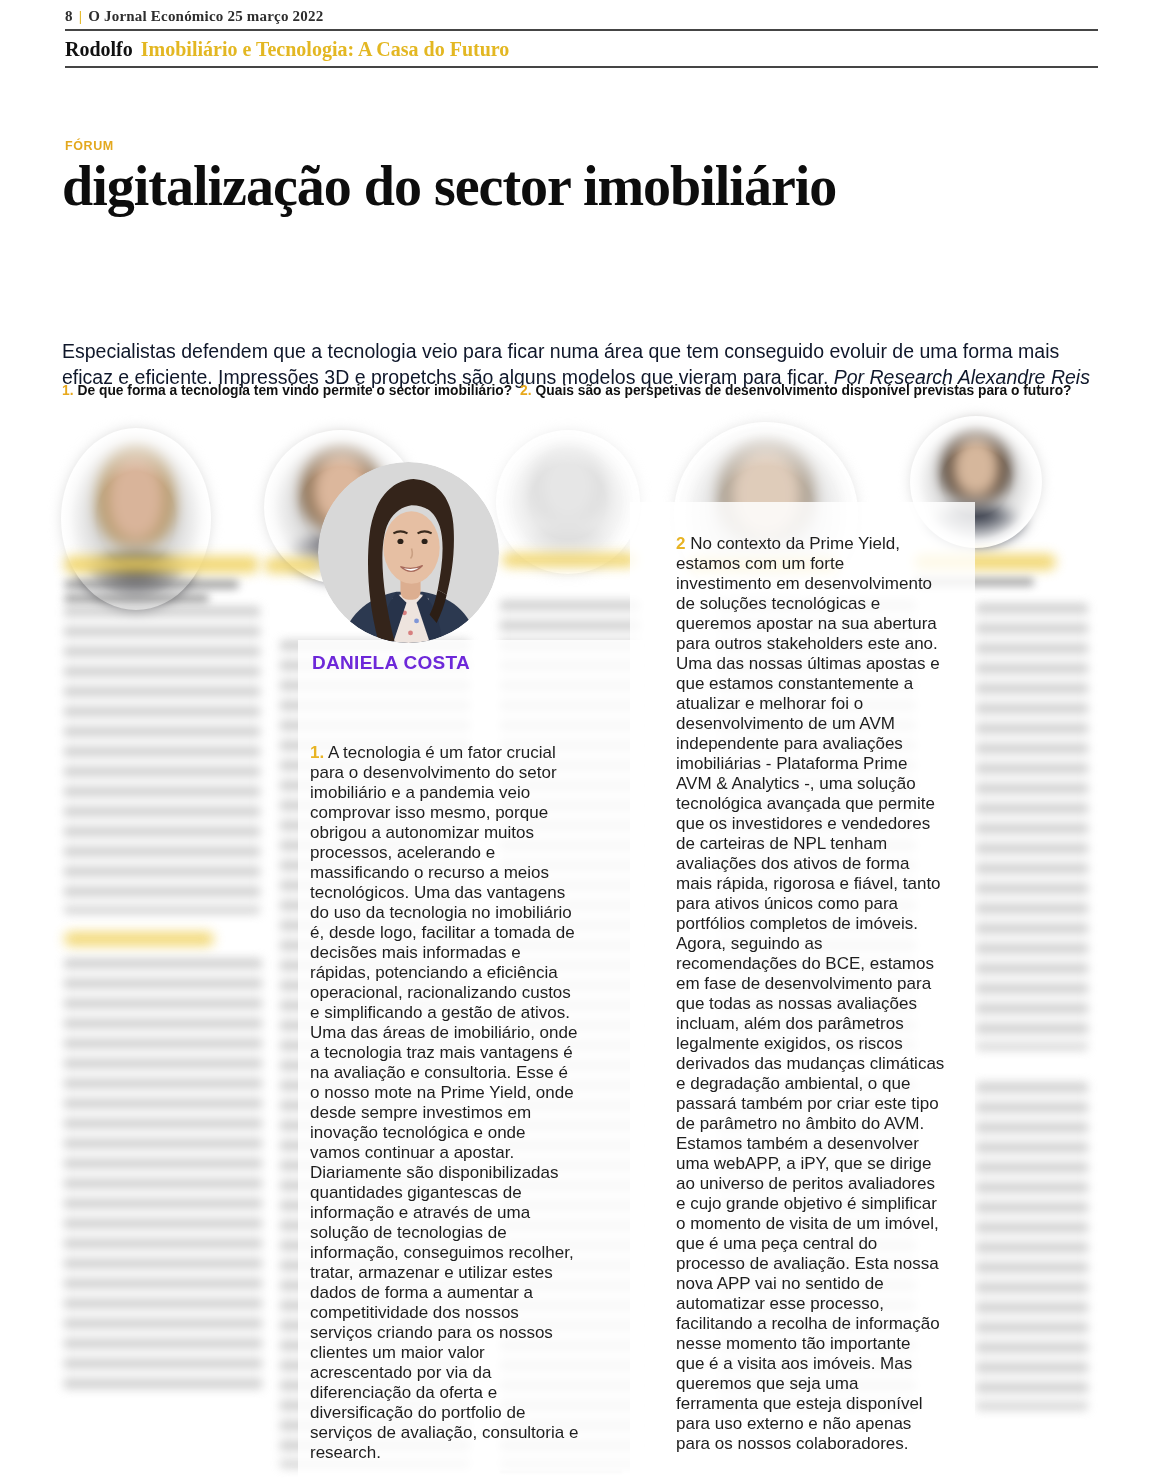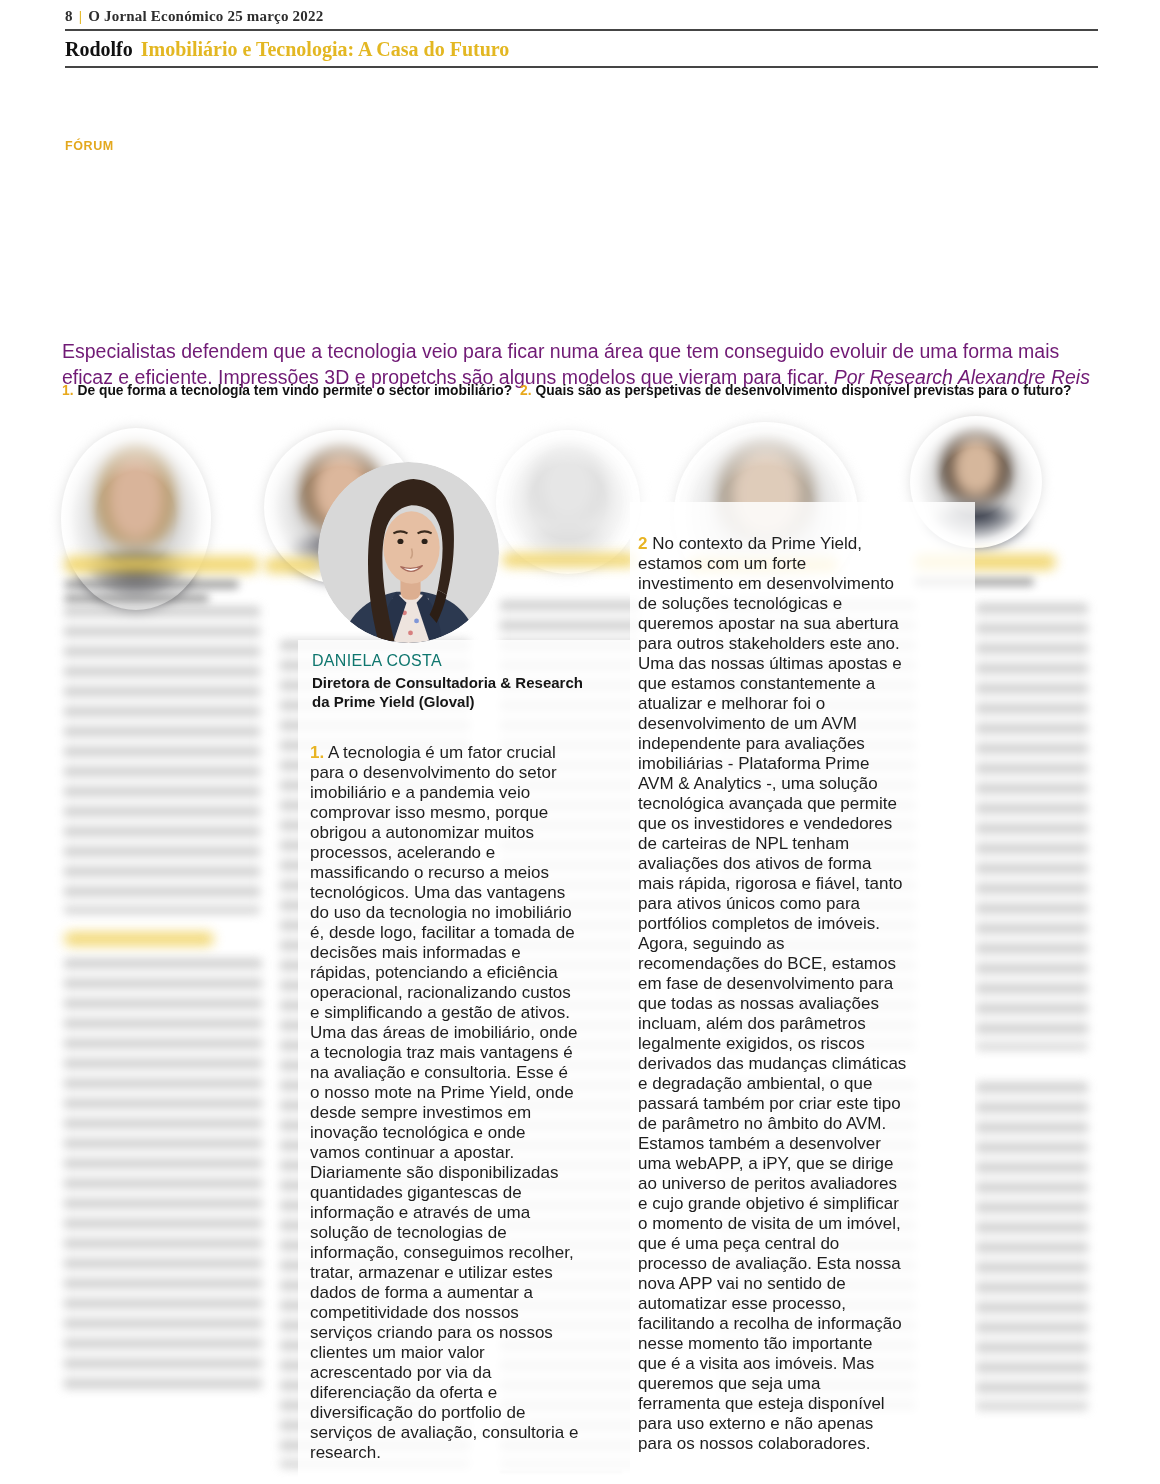--- a/index.html
+++ b/index.html
@@ -16,21 +16,21 @@
                font-weight:700;color:#111;}
   .sectionline .gold{color:#e3b722;margin-left:8px;}
 
   
   .kicker{left:65px;top:139px;font-size:12.5px;font-weight:700;color:#e3a81e;
           letter-spacing:.6px;}
   .headline{left:62px;top:156px;width:1030px;font-family:"Liberation Serif",serif;
             font-size:56px;line-height:60px;font-weight:700;color:#0d0d0d;
             letter-spacing:-1px;}
   .standfirst{left:62px;top:312px;width:1048px;font-size:19.5px;line-height:26px;
-              color:#701a75;white-space:pre-line;}
+              color:#0f172a;white-space:pre-line;}
   .standfirst .byline{font-style:italic;}
   .questions{left:62px;top:383px;width:1060px;font-size:13.8px;font-weight:700;color:#101010;}
   .qnum{color:#e8a81c;margin-right:4px;}
   .questions span{margin-right:4px;}
 
   
   .bphoto-wrap{position:absolute;}
   .bphoto{position:absolute;inset:0;border-radius:50%;overflow:hidden;filter:blur(7px);}
   .bphoto .bg{position:absolute;inset:0;background:#d6d6d6;}
   .bphoto .hair{position:absolute;left:22%;top:6%;width:56%;height:60%;border-radius:50% 50% 42% 42%;}
@@ -53,39 +53,40 @@
   .txtblock{filter:blur(5px);opacity:.6;border-radius:4px;
             background:repeating-linear-gradient(to bottom,
               #b5b5b5 0 11px, rgba(255,255,255,0) 11px 20px);}
   .faintline{background:#d8d8d8;height:2px;filter:blur(1px);}
 
   .frost{background:rgba(255,255,255,.84);}
 
   
   .portrait{border-radius:50%;overflow:hidden;z-index:6;}
   .nameblock{z-index:7;}
-  .pname{font-size:16px;font-weight:400;color:#0f766e;letter-spacing:.3px;}
+  .pname{font-size:19px;font-weight:700;color:#6d28d9;letter-spacing:.3px;}
   .prole{font-size:15px;font-weight:700;color:#151515;line-height:18.5px;margin-top:4px;}
   .answer{z-index:7;font-size:17px;line-height:20px;color:#1e1e1e;white-space:pre-line;margin:0;}
   .marker{color:#e8b424;font-weight:700;}
 </style>
 </head>
 <body>
 
 <div class="abs masthead">
   <span>8</span><span class="gbar">|</span><span>O Jornal Económico 25 março 2022</span>
 </div>
 <div class="abs rule" style="top:29px"></div>
 <div class="abs sectionline">
   <span>Rodolfo</span><span class="gold">Imobiliário e Tecnologia: A Casa do Futuro</span>
 </div>
 <div class="abs rule" style="top:66px"></div>
 
 <div class="abs kicker">FÓRUM</div>
 <div class="abs headline">
+  <div>digitalização do sector imobiliário</div>
 </div>
 <div class="abs standfirst">
   <span>Especialistas defendem que a tecnologia veio para ficar numa área que tem conseguido evoluir de uma forma mais
 eficaz e eficiente. Impressões 3D e propetchs são alguns modelos que vieram para ficar. </span><span class="byline">Por Research Alexandre Reis</span>
 </div>
 <div class="abs questions">
   <span class="qnum">1.</span><span>De que forma a tecnologia tem vindo permite o sector imobiliário?</span>
   <span class="qnum">2.</span><span>Quais são as perspetivas de desenvolvimento disponível previstas para o futuro?</span>
 </div>
 
@@ -194,24 +195,20 @@
       <path d="M99,71 Q106,67 113,71" stroke="#3a2a1d" stroke-width="2" fill="none"></path>
 
       <path d="M93,86 Q95,93 92,96" stroke="#caa083" stroke-width="1.6" fill="none"></path>
       <path d="M82,104 Q93,114 104,103 Q93,108 82,104 Z" fill="#ffffff" stroke="#a86b5c" stroke-width="1.4"></path>
     </g>
   </svg>
 </div>
 
 <div class="abs nameblock" style="left:312px;top:652px;width:330px">
   <div class="pname">DANIELA COSTA</div>
-  <div class="prole">
-    <div>Diretora de Consultadoria &amp; Research</div>
-    <div>da Prime Yield (Gloval)</div>
-  </div>
 </div>
 
 <p class="abs answer" style="left:310px;top:723px;width:330px">
   <span class="marker">1.</span><span> A tecnologia é um fator crucial
 para o desenvolvimento do setor
 imobiliário e a pandemia veio
 comprovar isso mesmo, porque
 obrigou a autonomizar muitos
 processos, acelerando e
 massificando o recurso a meios
@@ -239,21 +236,21 @@
 competitividade dos nossos
 serviços criando para os nossos
 clientes um maior valor
 acrescentado por via da
 diferenciação da oferta e
 diversificação do portfolio de
 serviços de avaliação, consultoria e
 research.</span>
 </p>
 
-<p class="abs answer" style="left:638px;top:514px;width:330px">
+<p class="abs answer" style="left:676px;top:514px;width:330px">
   <span class="marker">2</span><span> No contexto da Prime Yield,
 estamos com um forte
 investimento em desenvolvimento
 de soluções tecnológicas e
 queremos apostar na sua abertura
 para outros stakeholders este ano.
 Uma das nossas últimas apostas e
 que estamos constantemente a
 atualizar e melhorar foi o
 desenvolvimento de um AVM

